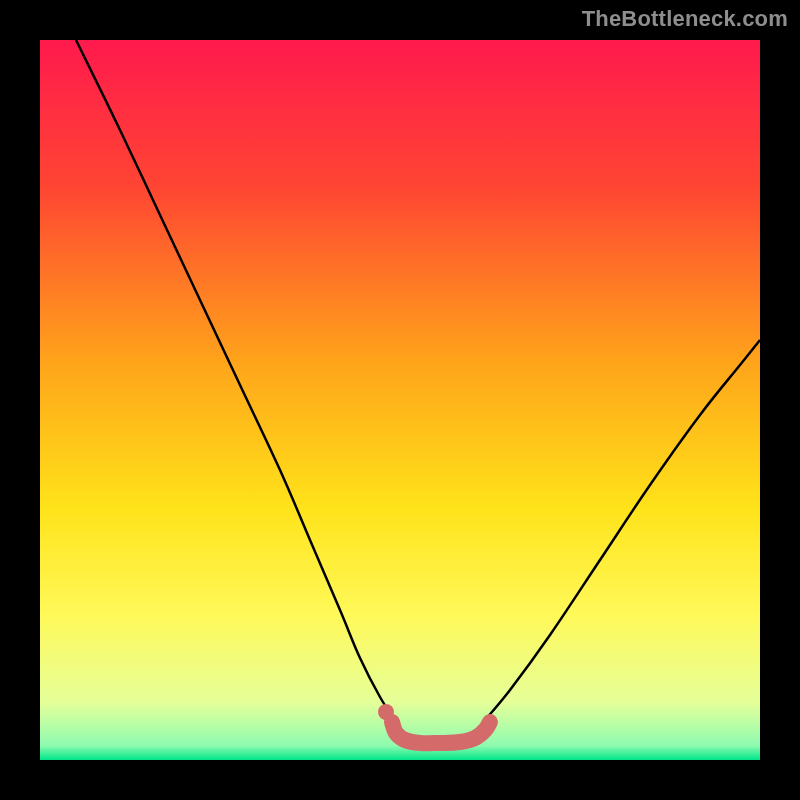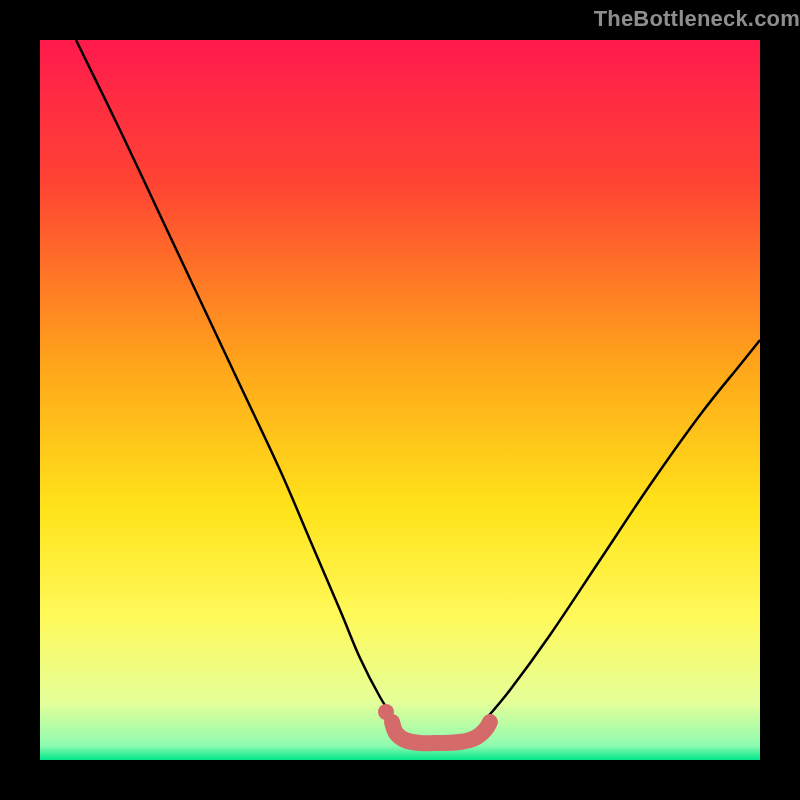--- a/index.html
+++ b/index.html
@@ -22,21 +22,21 @@
     position: absolute;
     left: 40px;
     top: 40px;
     width: 720px;
     height: 720px;
     overflow: hidden;
   }
   .attribution {
     position: absolute;
     top: 6px;
-    right: 0;
+    right: 12px;
     font-family: Arial, Helvetica, sans-serif;
     font-size: 22px;
     font-weight: bold;
     color: #8e8e8e;
     letter-spacing: 0.2px;
   }
   svg {
     display: block;
   }
 </style>

